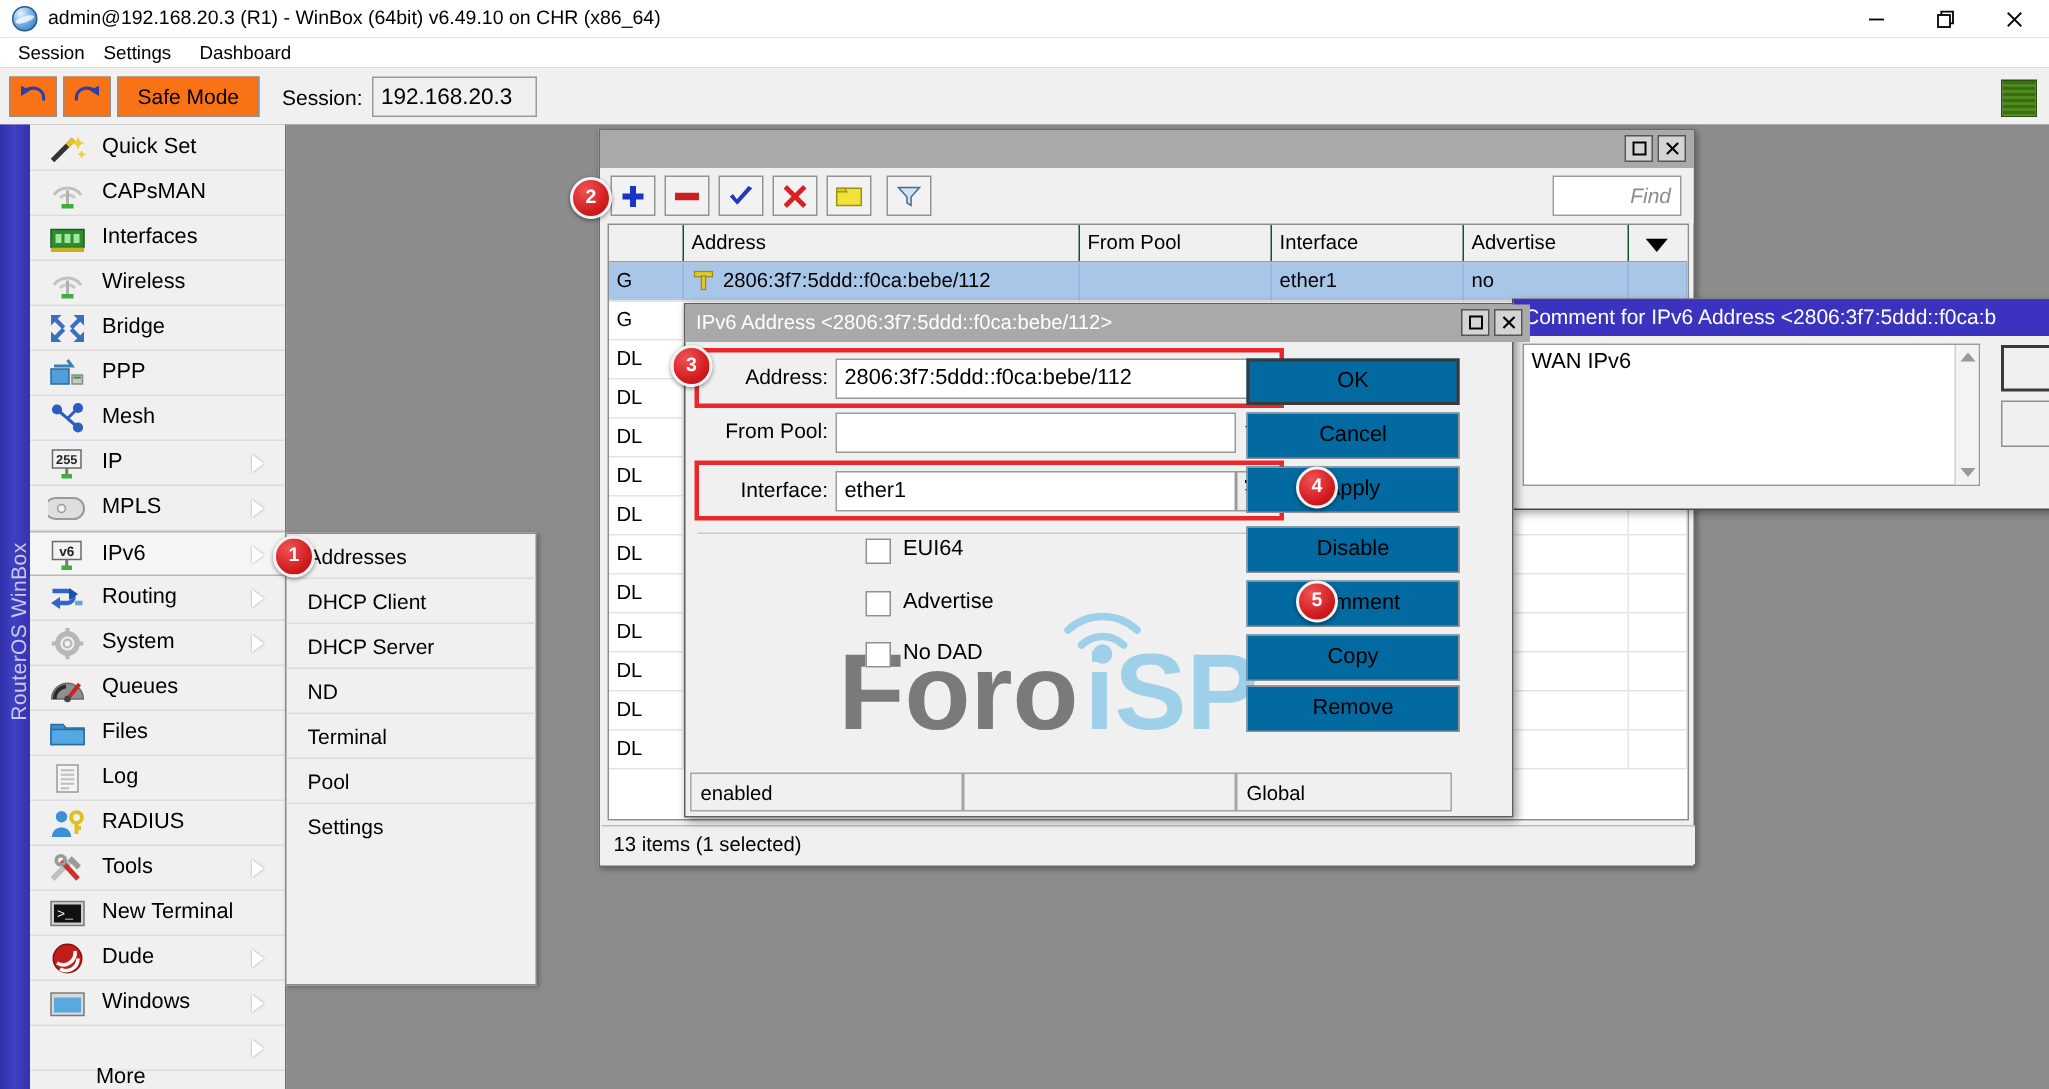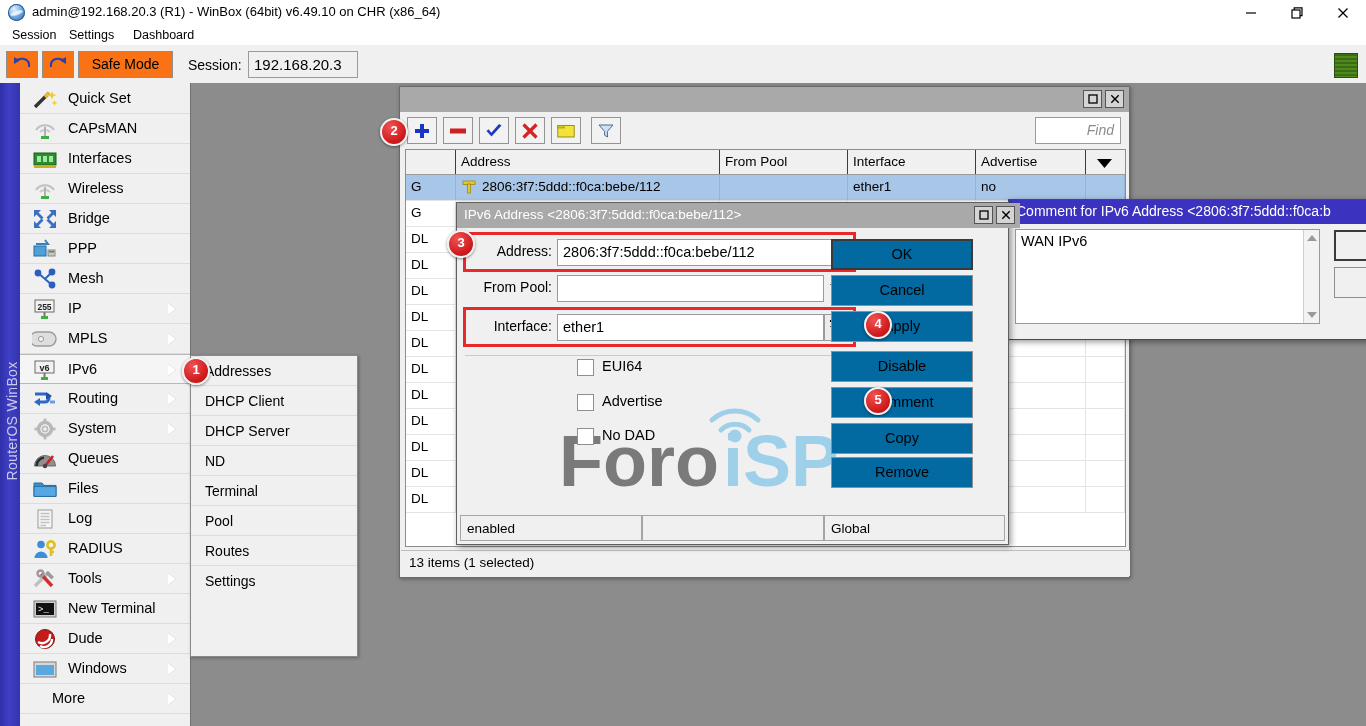--- a/index.html
+++ b/index.html
@@ -47,21 +47,21 @@
   
   #sidebar{left:0;top:83px;width:190px;height:643px;background:#f0f0f0;border-right:1px solid #6f6f6f;}
   #sidebar-strip{left:0;top:83px;width:20px;height:643px;
     background:linear-gradient(to right,#2f2fa8 0%,#3f3fc4 45%,#3434b0 100%);}
   #sidebar-strip span{position:absolute;left:-63px;top:330px;width:150px;text-align:center;
     transform:rotate(-90deg);color:#c9c9e8;font-size:14px;letter-spacing:.3px;white-space:nowrap;}
   .sb-item{position:absolute;left:20px;width:170px;height:30px;border-bottom:1px solid #dcdcdc;
     background:#f0f0f0;box-sizing:border-box;}
   .sb-item.sel{background:#f5f5f5;border-top:1px solid #b8b8b8;border-bottom:1px solid #b8b8b8;}
   .sb-item .lbl{position:absolute;left:48px;top:6px;font-size:14.5px;color:#000;white-space:nowrap;}
-  .sb-item .lbl.noicon{left:32px;}
+  .sb-item .lbl.noicon{left:44px;margin-top:20px;}
   .sb-item .ico{position:absolute;left:12px;top:4px;width:26px;height:22px;}
   .sb-item .arr{position:absolute;right:14px;top:9px;width:0;height:0;
     border-top:6px solid transparent;border-bottom:6px solid transparent;border-left:8px solid #fff;
     filter:drop-shadow(0 0 0.6px #9a9a9a);}
 
   
   #submenu{left:190px;top:355px;width:168px;height:302px;background:#f0f0f0;
     border:1px solid #8a8a8a;box-shadow:1px 1px 3px rgba(0,0,0,.3);box-sizing:border-box;}
   .sm-item{position:relative;height:30px;line-height:30px;padding-left:14px;font-size:14px;
     border-bottom:1px solid #dcdcdc;box-sizing:border-box;}
@@ -400,21 +400,20 @@
     </div>
   </div>
 
 <div class="abs" id="submenu">
     <div class="sm-item"><span>Addresses</span></div>
     <div class="sm-item"><span>DHCP Client</span></div>
     <div class="sm-item"><span>DHCP Server</span></div>
     <div class="sm-item"><span>ND</span></div>
     <div class="sm-item"><span>Terminal</span></div>
     <div class="sm-item"><span>Pool</span></div>
-    <div class="sm-item"><span>Routes</span></div>
     <div class="sm-item"><span>Settings</span></div>
   </div>
 
 <div class="abs" id="addrwin">
   <div id="addr-title">
     <div class="t">IPv6 Address List</div>
     <div class="twb" id="addr-max">
       <svg width="11" height="11" viewBox="0 0 11 11">
           <rect x="1.5" y="1.5" width="8" height="8" fill="none" stroke="#000" stroke-width="1.3"></rect>
         </svg>
@@ -674,21 +673,21 @@
   <div class="dbtn" style="top:72px">Cancel</div>
   <div class="dbtn" style="top:108px">Apply</div>
   <div class="dbtn" style="top:148px">Disable</div>
   <div class="dbtn" style="top:184px">Comment</div>
   <div class="dbtn" style="top:220px">Copy</div>
   <div class="dbtn" style="top:254px">Remove</div>
 
   <div id="dlg-status">
     <div class="stcell" style="left:0;width:182px">enabled</div>
     <div class="stcell" style="left:182px;width:182px"></div>
-    <div class="stcell" style="left:364px;width:181px">Global</div>
+    <div class="stcell" style="left:364px;width:144px">Global</div>
   </div>
 </div>
 
 <div class="abs marker" style="left:182px;top:357px">1</div>
 <div class="abs marker" style="left:380px;top:118px">2</div>
 <div class="abs marker" style="left:447px;top:230px">3</div>
 <div class="abs marker" style="left:864px;top:311px">4</div>
 <div class="abs marker" style="left:864px;top:387px">5</div>
 
 </body></html>

